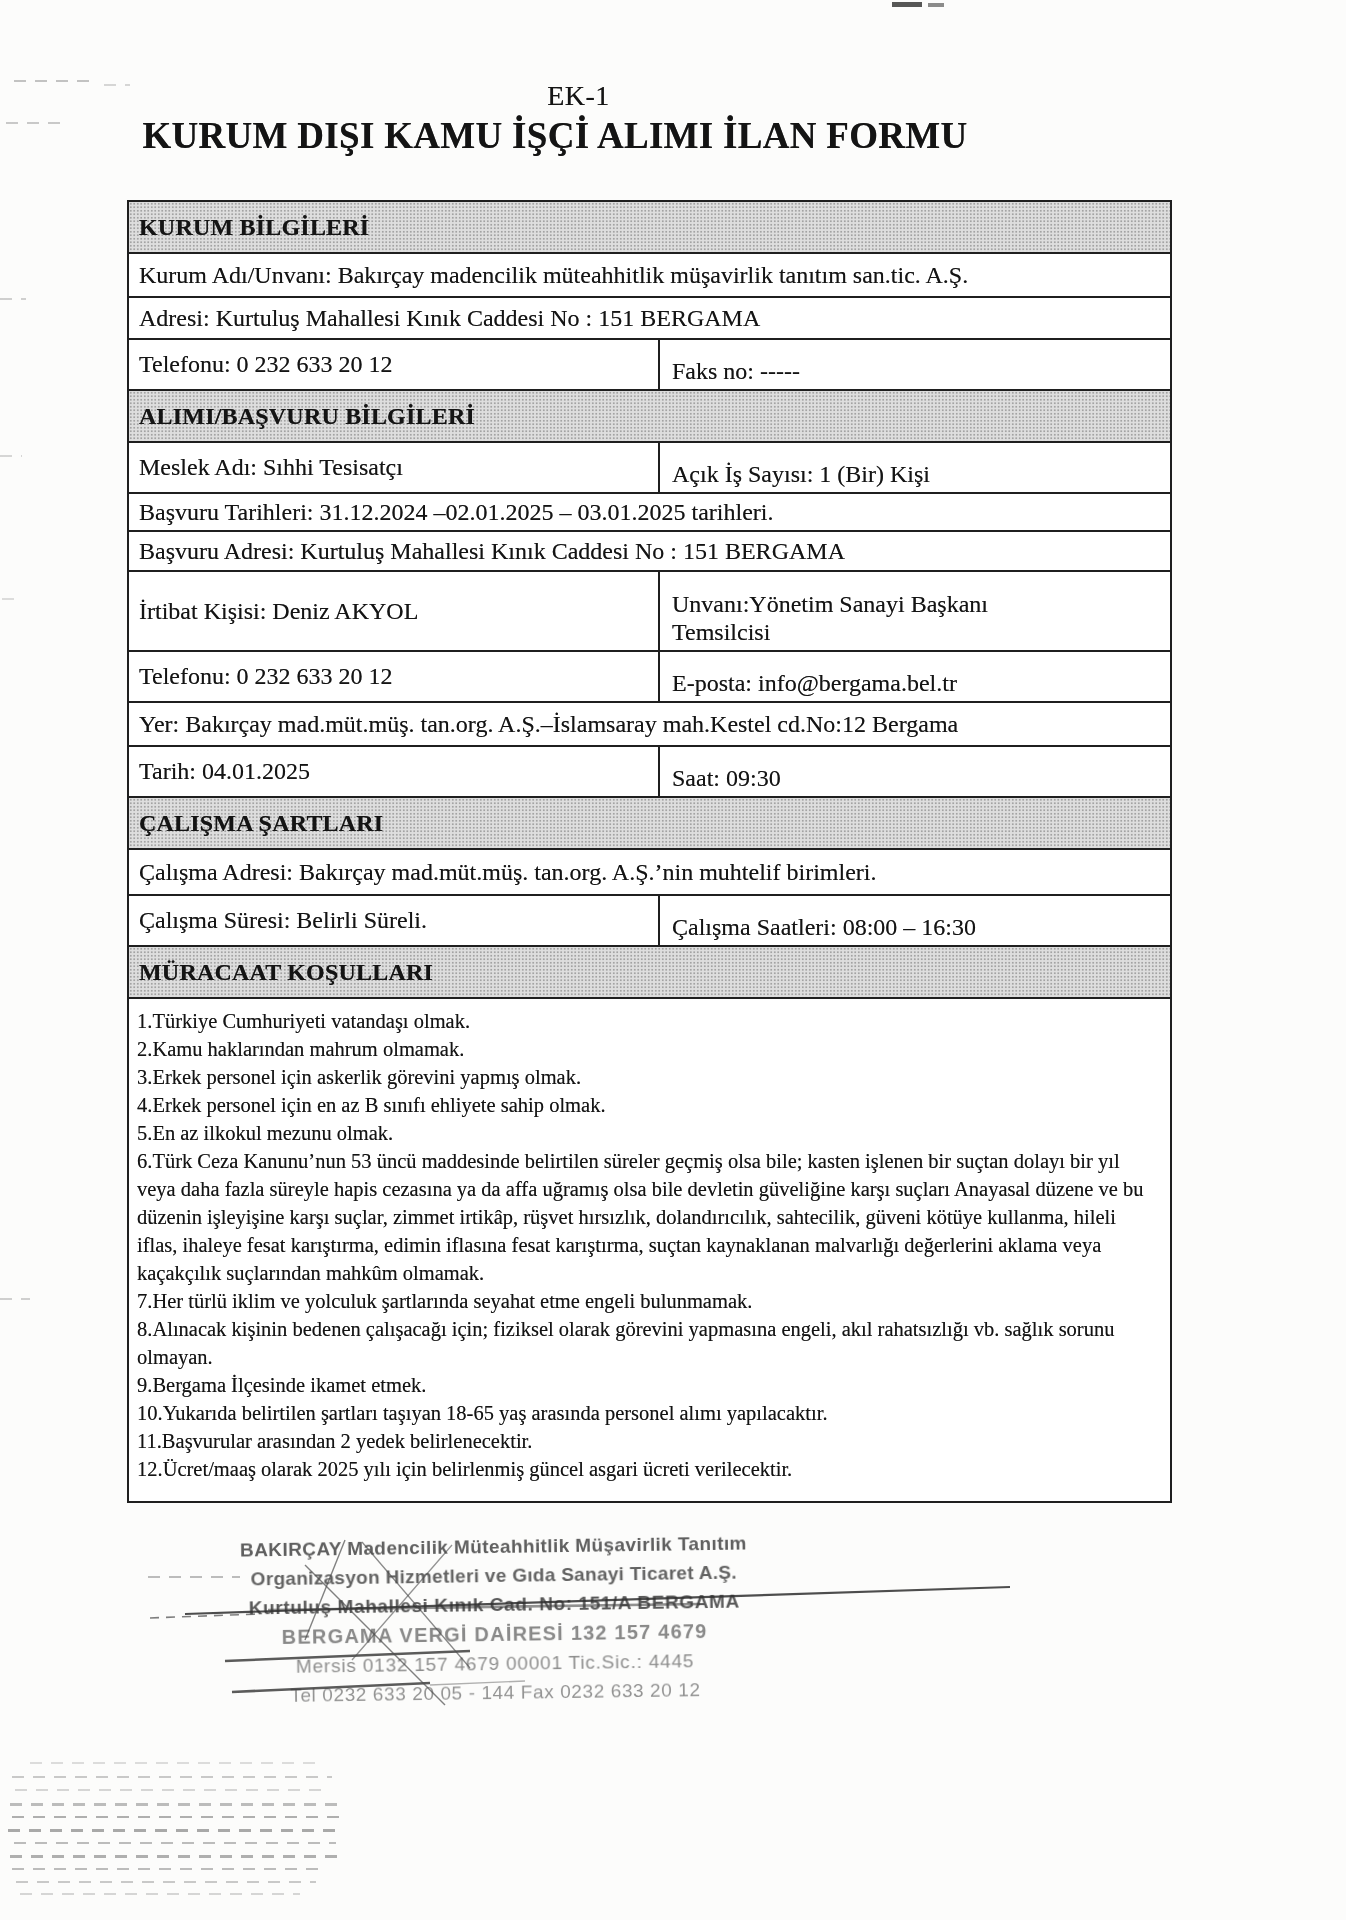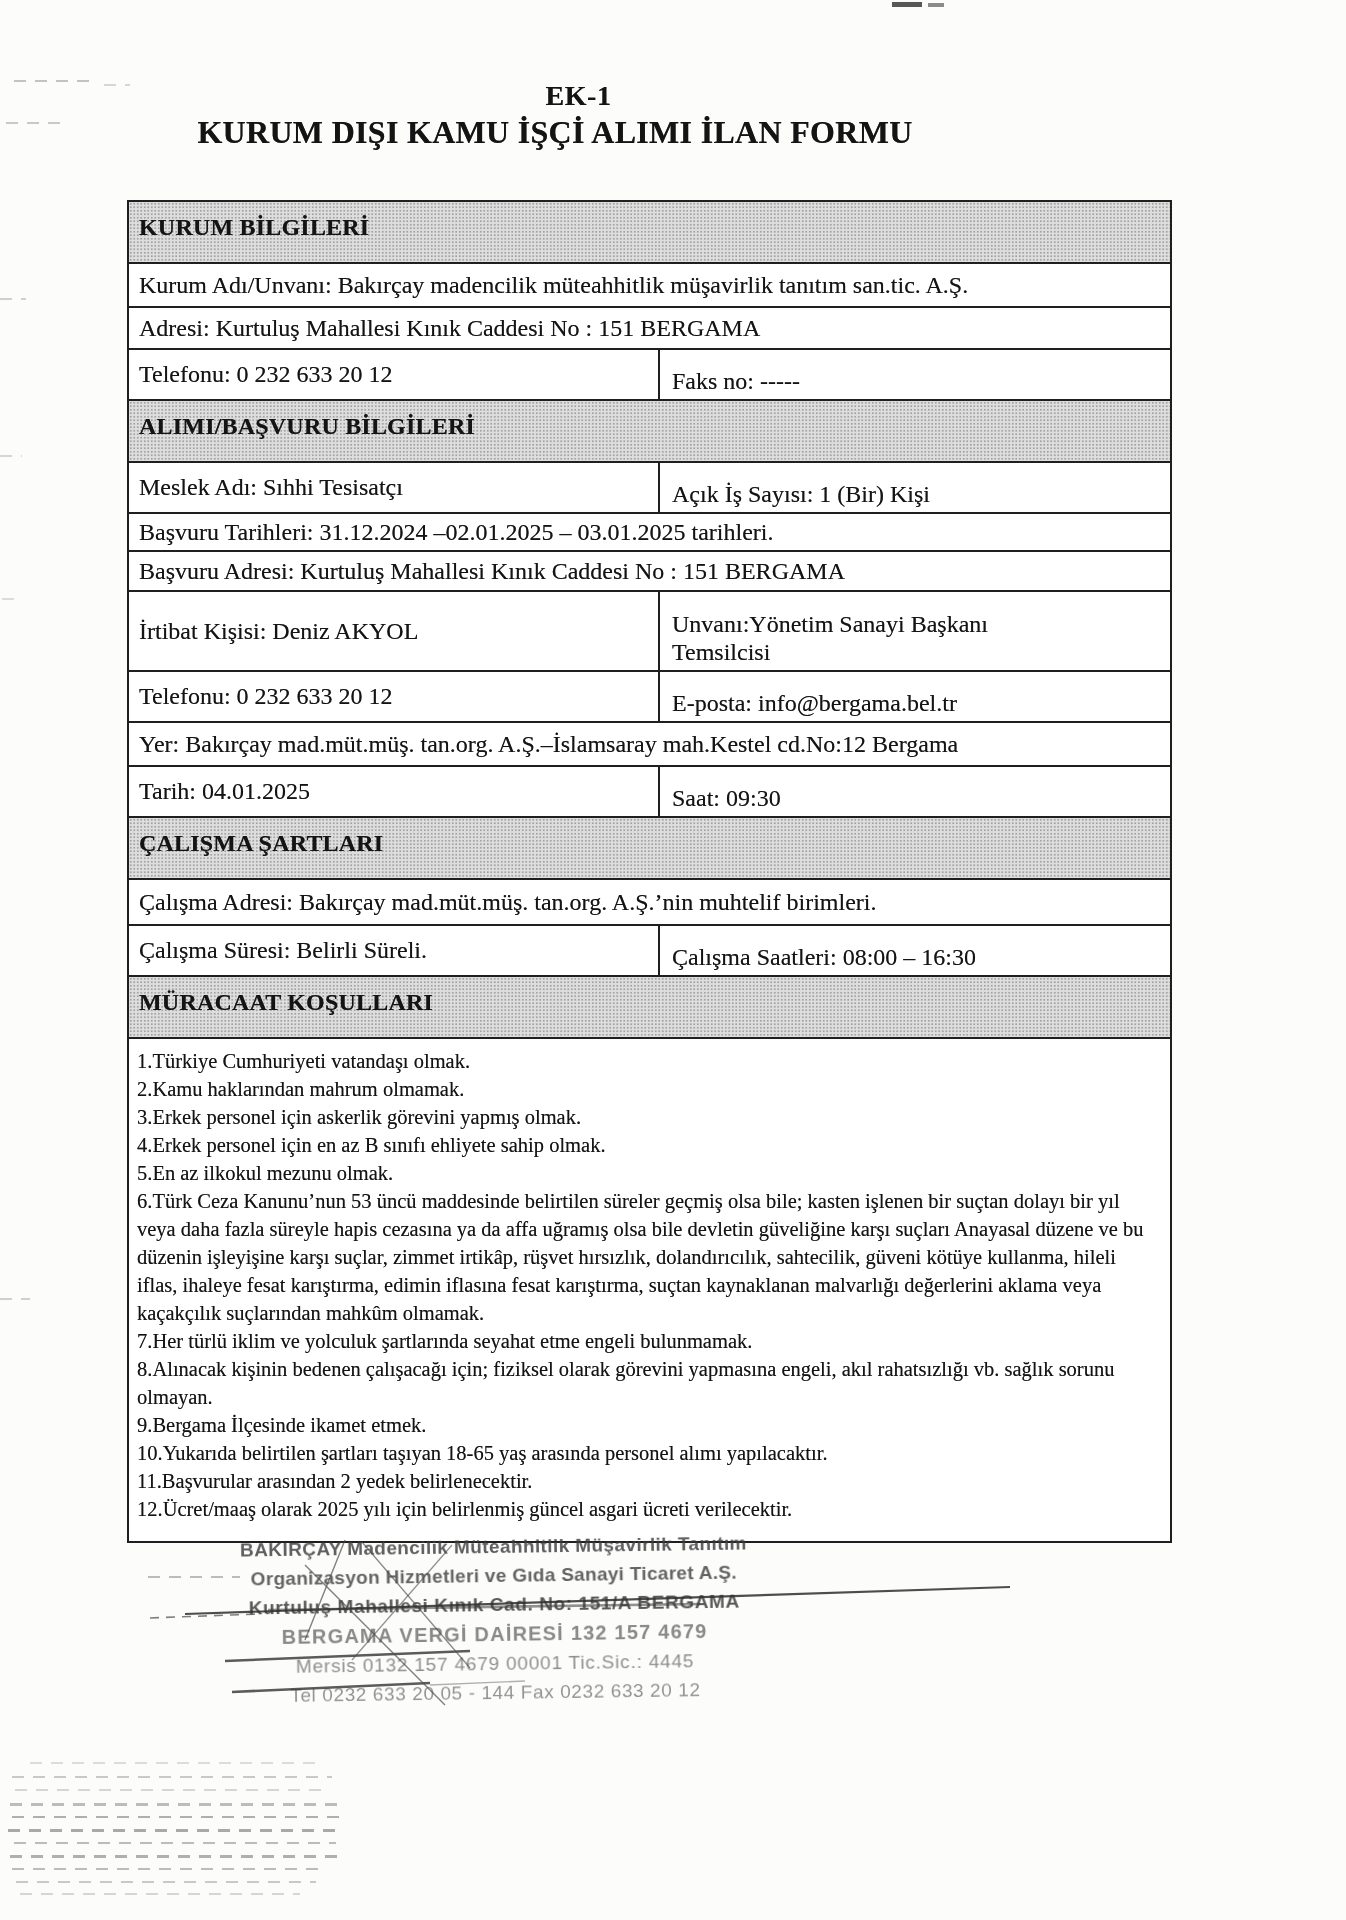--- a/index.html
+++ b/index.html
@@ -5,30 +5,30 @@
   html,body{margin:0;padding:0;}
   body{background:#e9e9e9;}
   .paper{
     position:relative;width:1346px;height:1920px;margin:0 auto;
     background:#fcfcfb;overflow:hidden;
     font-family:"Liberation Serif","DejaVu Serif",serif;
     color:#141414;
   }
   
   .titles{position:absolute;left:0;top:80px;width:1110px;text-align:center;}
-  .ek{font-size:28px;font-weight:bold;letter-spacing:.5px;text-shadow:0 0 .4px rgba(0,0,0,.6);padding-left:47px;}
-  .main-title{font-size:32px;font-weight:bold;margin-top:2px;letter-spacing:.3px;text-shadow:0 0 .4px rgba(0,0,0,.6);}
+  .ek{font-size:28px;font-weight:normal;letter-spacing:.5px;text-shadow:0 0 .4px rgba(0,0,0,.6);padding-left:47px;}
+  .main-title{font-size:37px;font-weight:bold;margin-top:2px;letter-spacing:.3px;text-shadow:0 0 .4px rgba(0,0,0,.6);}
   
   .ftable{
     position:absolute;left:127px;top:200px;width:1045px;
     border:2px solid #1f1f1f;box-sizing:border-box;
     background:#fff;
   }
   .sec{
-    height:60px;line-height:50px;font-size:24px;font-weight:bold;
+    height:50px;line-height:50px;font-size:24px;font-weight:bold;
     padding-left:10px;letter-spacing:.2px;
     background-color:#dedede;
     background-image:radial-gradient(circle,#a3a3a3 .7px,rgba(0,0,0,0) 1px);
     background-size:3.5px 3.5px;
     border-top:2px solid #1f1f1f;
     text-shadow:0 0 .4px rgba(0,0,0,.55);
   }
   .ftable > .sec:first-child{border-top:none;}
   .row{
     display:flex;align-items:stretch;border-top:2px solid #1f1f1f;

